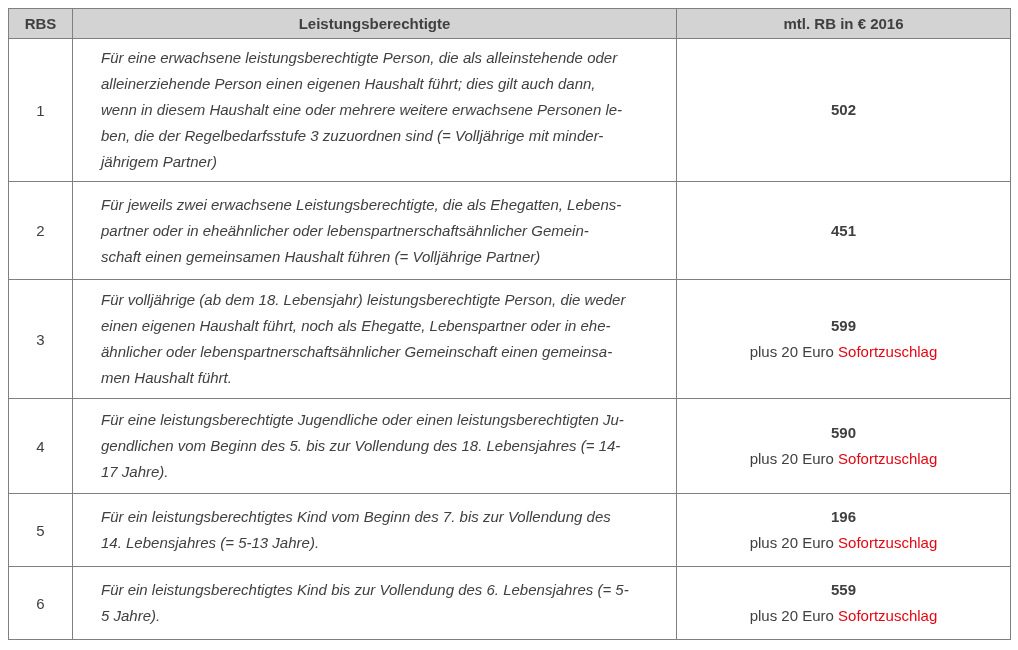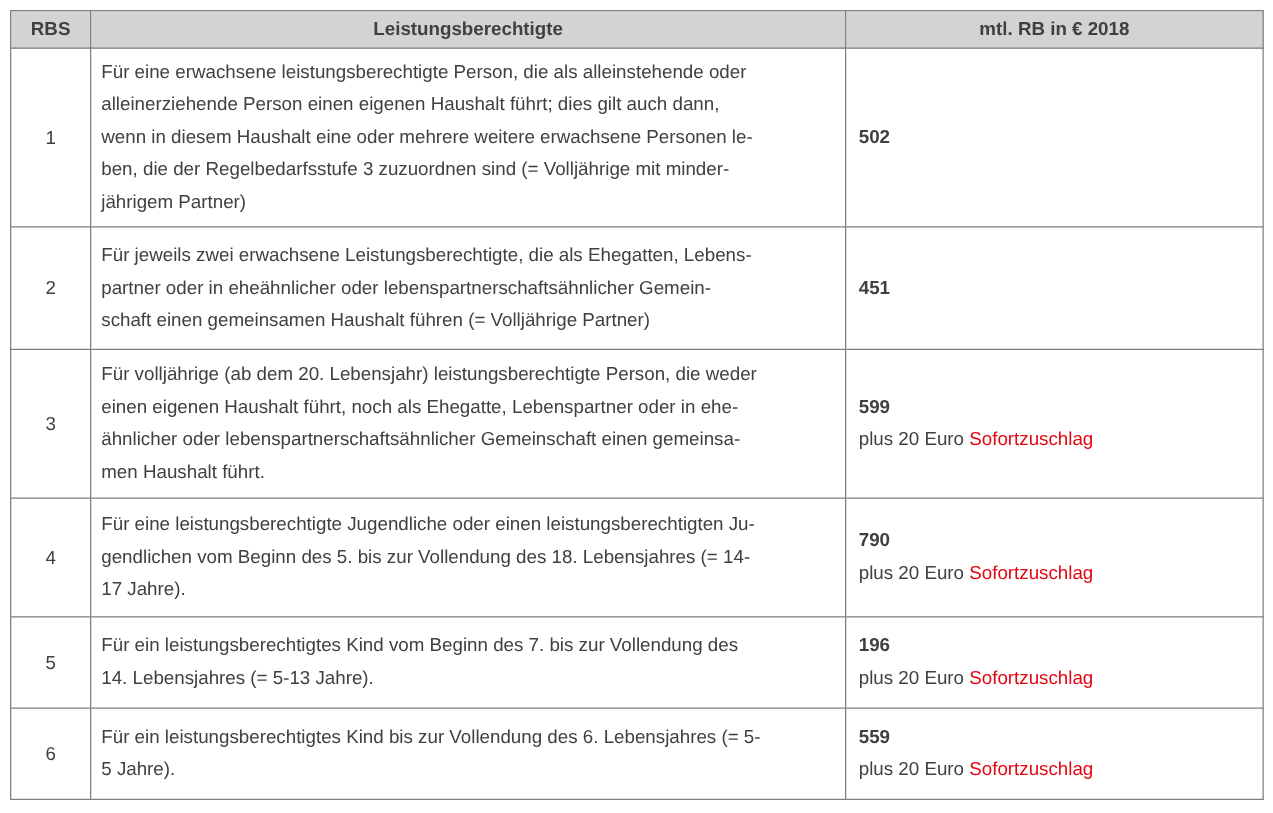--- a/index.html
+++ b/index.html
@@ -36,25 +36,27 @@
     text-align:center;
     padding:4px 6px;
     margin-top:12px;
   }
   td.rbs{
     text-align:center;
     padding:4px;
   }
   td.desc{
     text-align:left;
-    padding:6px 8px;
+    padding:6px 28px;
     line-height:26px;
     white-space:pre-line;
+    font-style:italic;
   }
   td.val{
+    text-align:center;
     padding:6px 10px;
     line-height:26px;
   }
   td.val .amount{font-weight:bold;}
   td.val a{
     color:var(--link-red);
     cursor:pointer;
   }
 </style>
 </head>
@@ -64,21 +66,21 @@
   <table>
     <colgroup>
       <col class="c-rbs">
       <col class="c-desc">
       <col class="c-val">
     </colgroup>
     <thead>
       <tr>
         <th>RBS</th>
         <th>Leistungsberechtigte</th>
-        <th>mtl. RB in € 2018</th>
+        <th>mtl. RB in € 2016</th>
       </tr>
     </thead>
     <tbody>
         <tr style="height: 140px;">
           <td class="rbs">1</td>
           <td class="desc">Für eine erwachsene leistungsberechtigte Person, die als alleinstehende oder
 alleinerziehende Person einen eigenen Haushalt führt; dies gilt auch dann,
 wenn in diesem Haushalt eine oder mehrere weitere erwachsene Personen le-
 ben, die der Regelbedarfsstufe 3 zuzuordnen sind (= Volljährige mit minder-
 jährigem Partner)</td>
@@ -90,36 +92,36 @@
           <td class="rbs">2</td>
           <td class="desc">Für jeweils zwei erwachsene Leistungsberechtigte, die als Ehegatten, Lebens-
 partner oder in eheähnlicher oder lebenspartnerschaftsähnlicher Gemein-
 schaft einen gemeinsamen Haushalt führen (= Volljährige Partner)</td>
           <td class="val">
             <div class="amount">451</div>
           </td>
         </tr>
         <tr style="height: 119px;">
           <td class="rbs">3</td>
-          <td class="desc">Für volljährige (ab dem 20. Lebensjahr) leistungsberechtigte Person, die weder
+          <td class="desc">Für volljährige (ab dem 18. Lebensjahr) leistungsberechtigte Person, die weder
 einen eigenen Haushalt führt, noch als Ehegatte, Lebenspartner oder in ehe-
 ähnlicher oder lebenspartnerschaftsähnlicher Gemeinschaft einen gemeinsa-
 men Haushalt führt.</td>
           <td class="val">
             <div class="amount">599</div>
             <div><span>plus 20 Euro </span><a>Sofortzuschlag</a></div>
           </td>
         </tr>
         <tr style="height: 95px;">
           <td class="rbs">4</td>
           <td class="desc">Für eine leistungsberechtigte Jugendliche oder einen leistungsberechtigten Ju-
 gendlichen vom Beginn des 5. bis zur Vollendung des 18. Lebensjahres (= 14-
 17 Jahre).</td>
           <td class="val">
-            <div class="amount">790</div>
+            <div class="amount">590</div>
             <div><span>plus 20 Euro </span><a>Sofortzuschlag</a></div>
           </td>
         </tr>
         <tr style="height: 73px;">
           <td class="rbs">5</td>
           <td class="desc">Für ein leistungsberechtigtes Kind vom Beginn des 7. bis zur Vollendung des
 14. Lebensjahres (= 5-13 Jahre).</td>
           <td class="val">
             <div class="amount">196</div>
             <div><span>plus 20 Euro </span><a>Sofortzuschlag</a></div>

